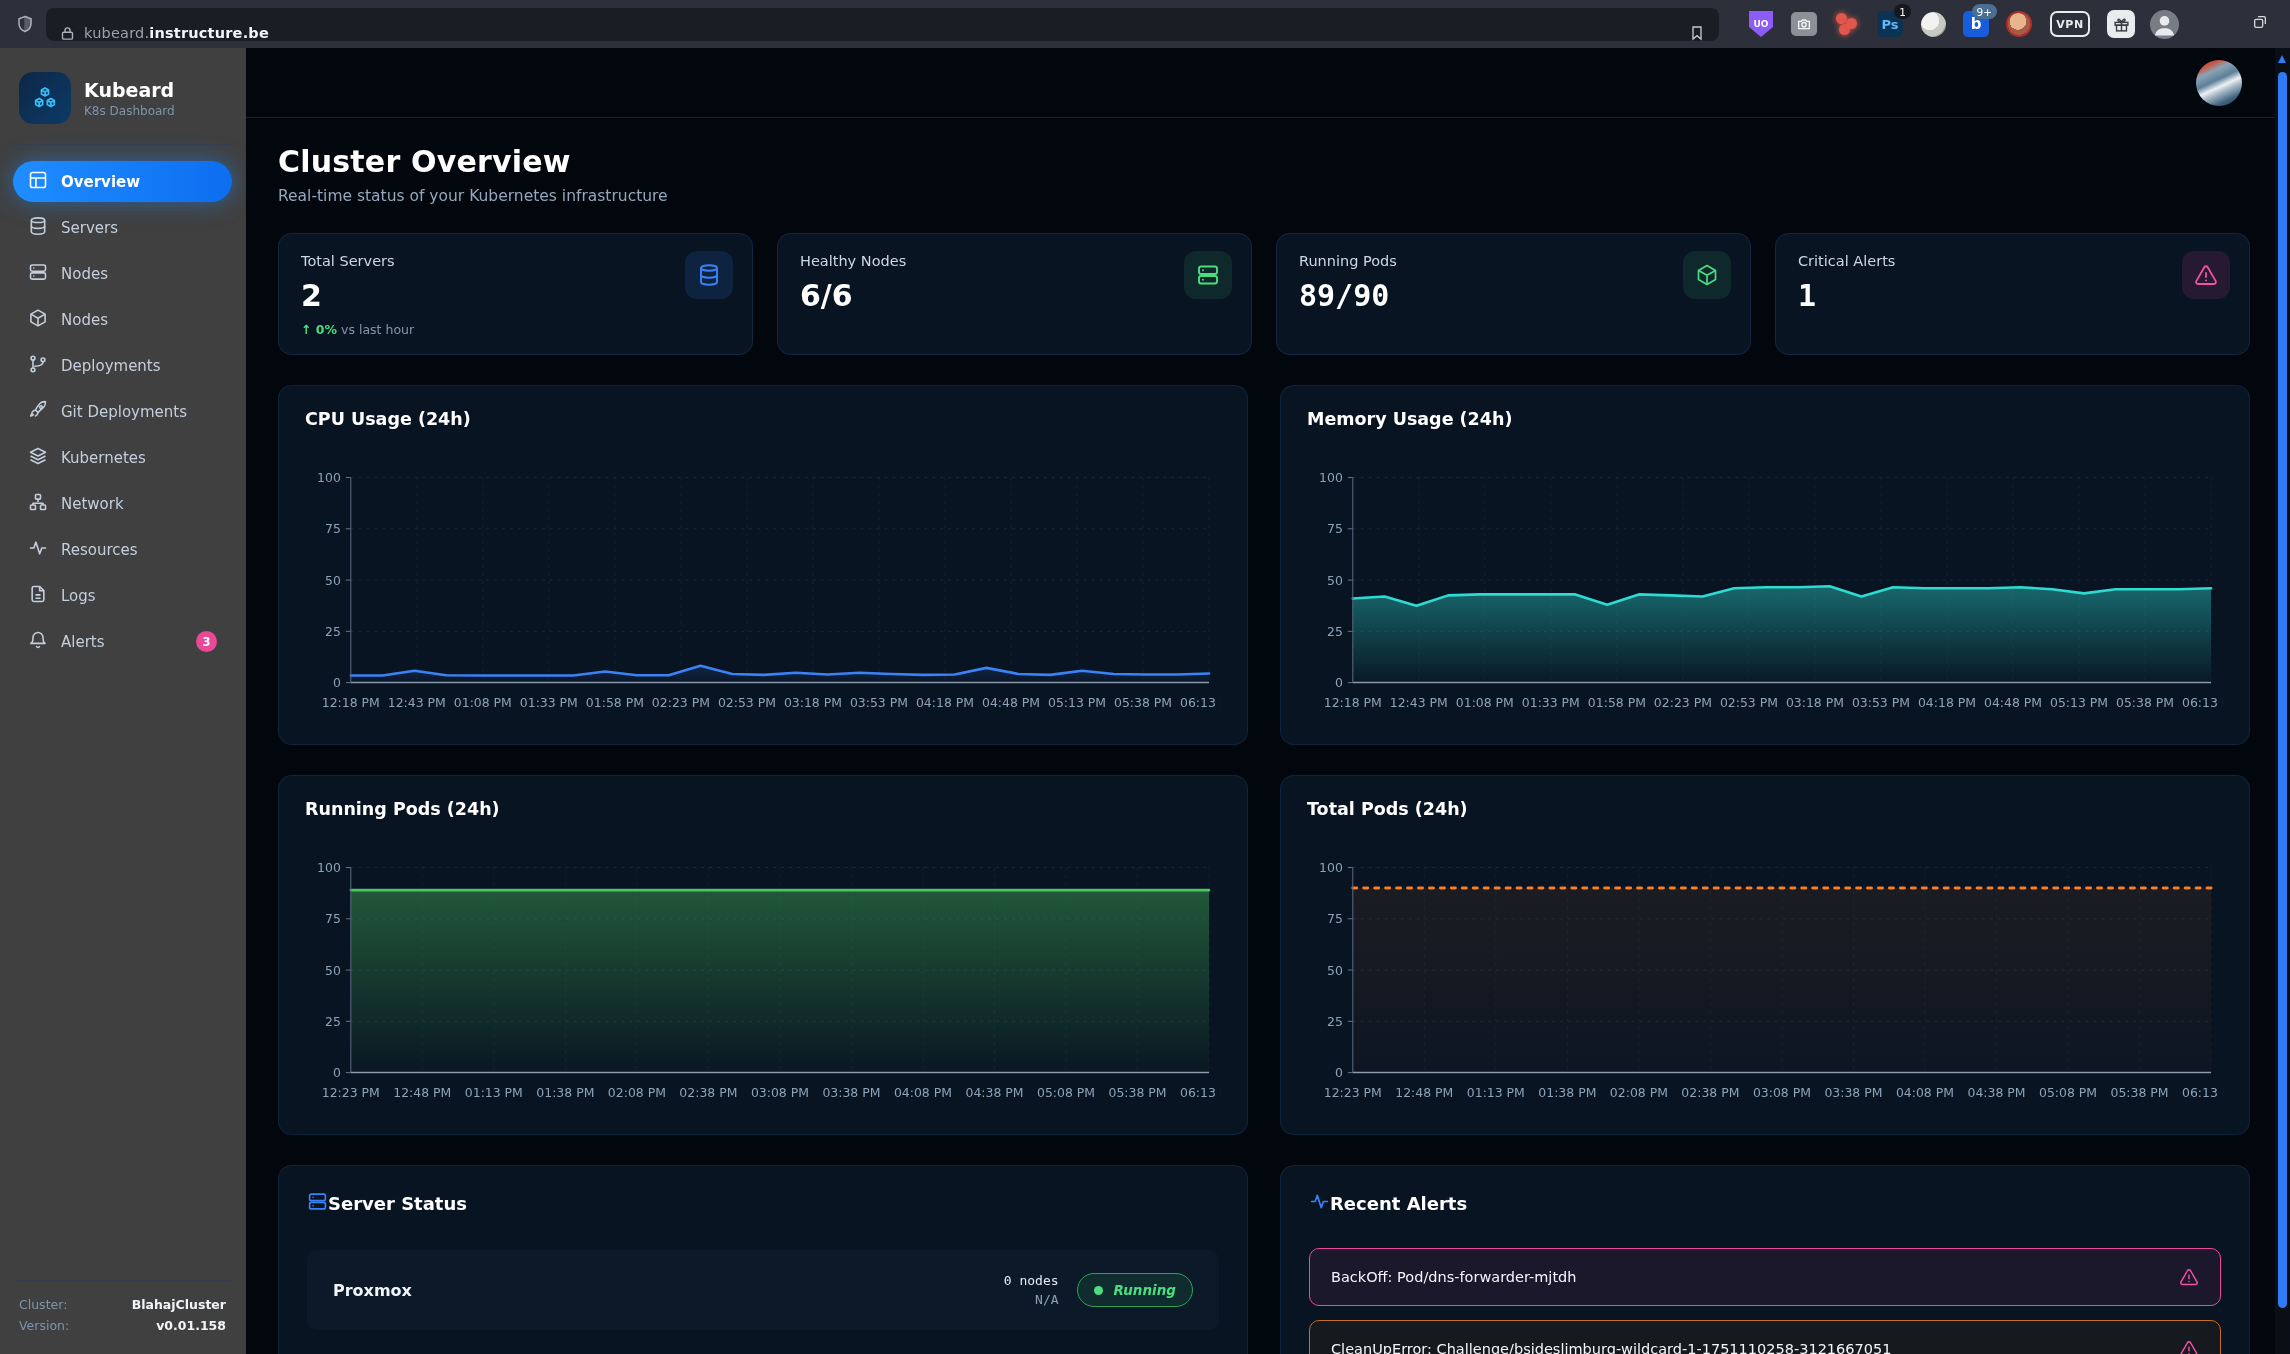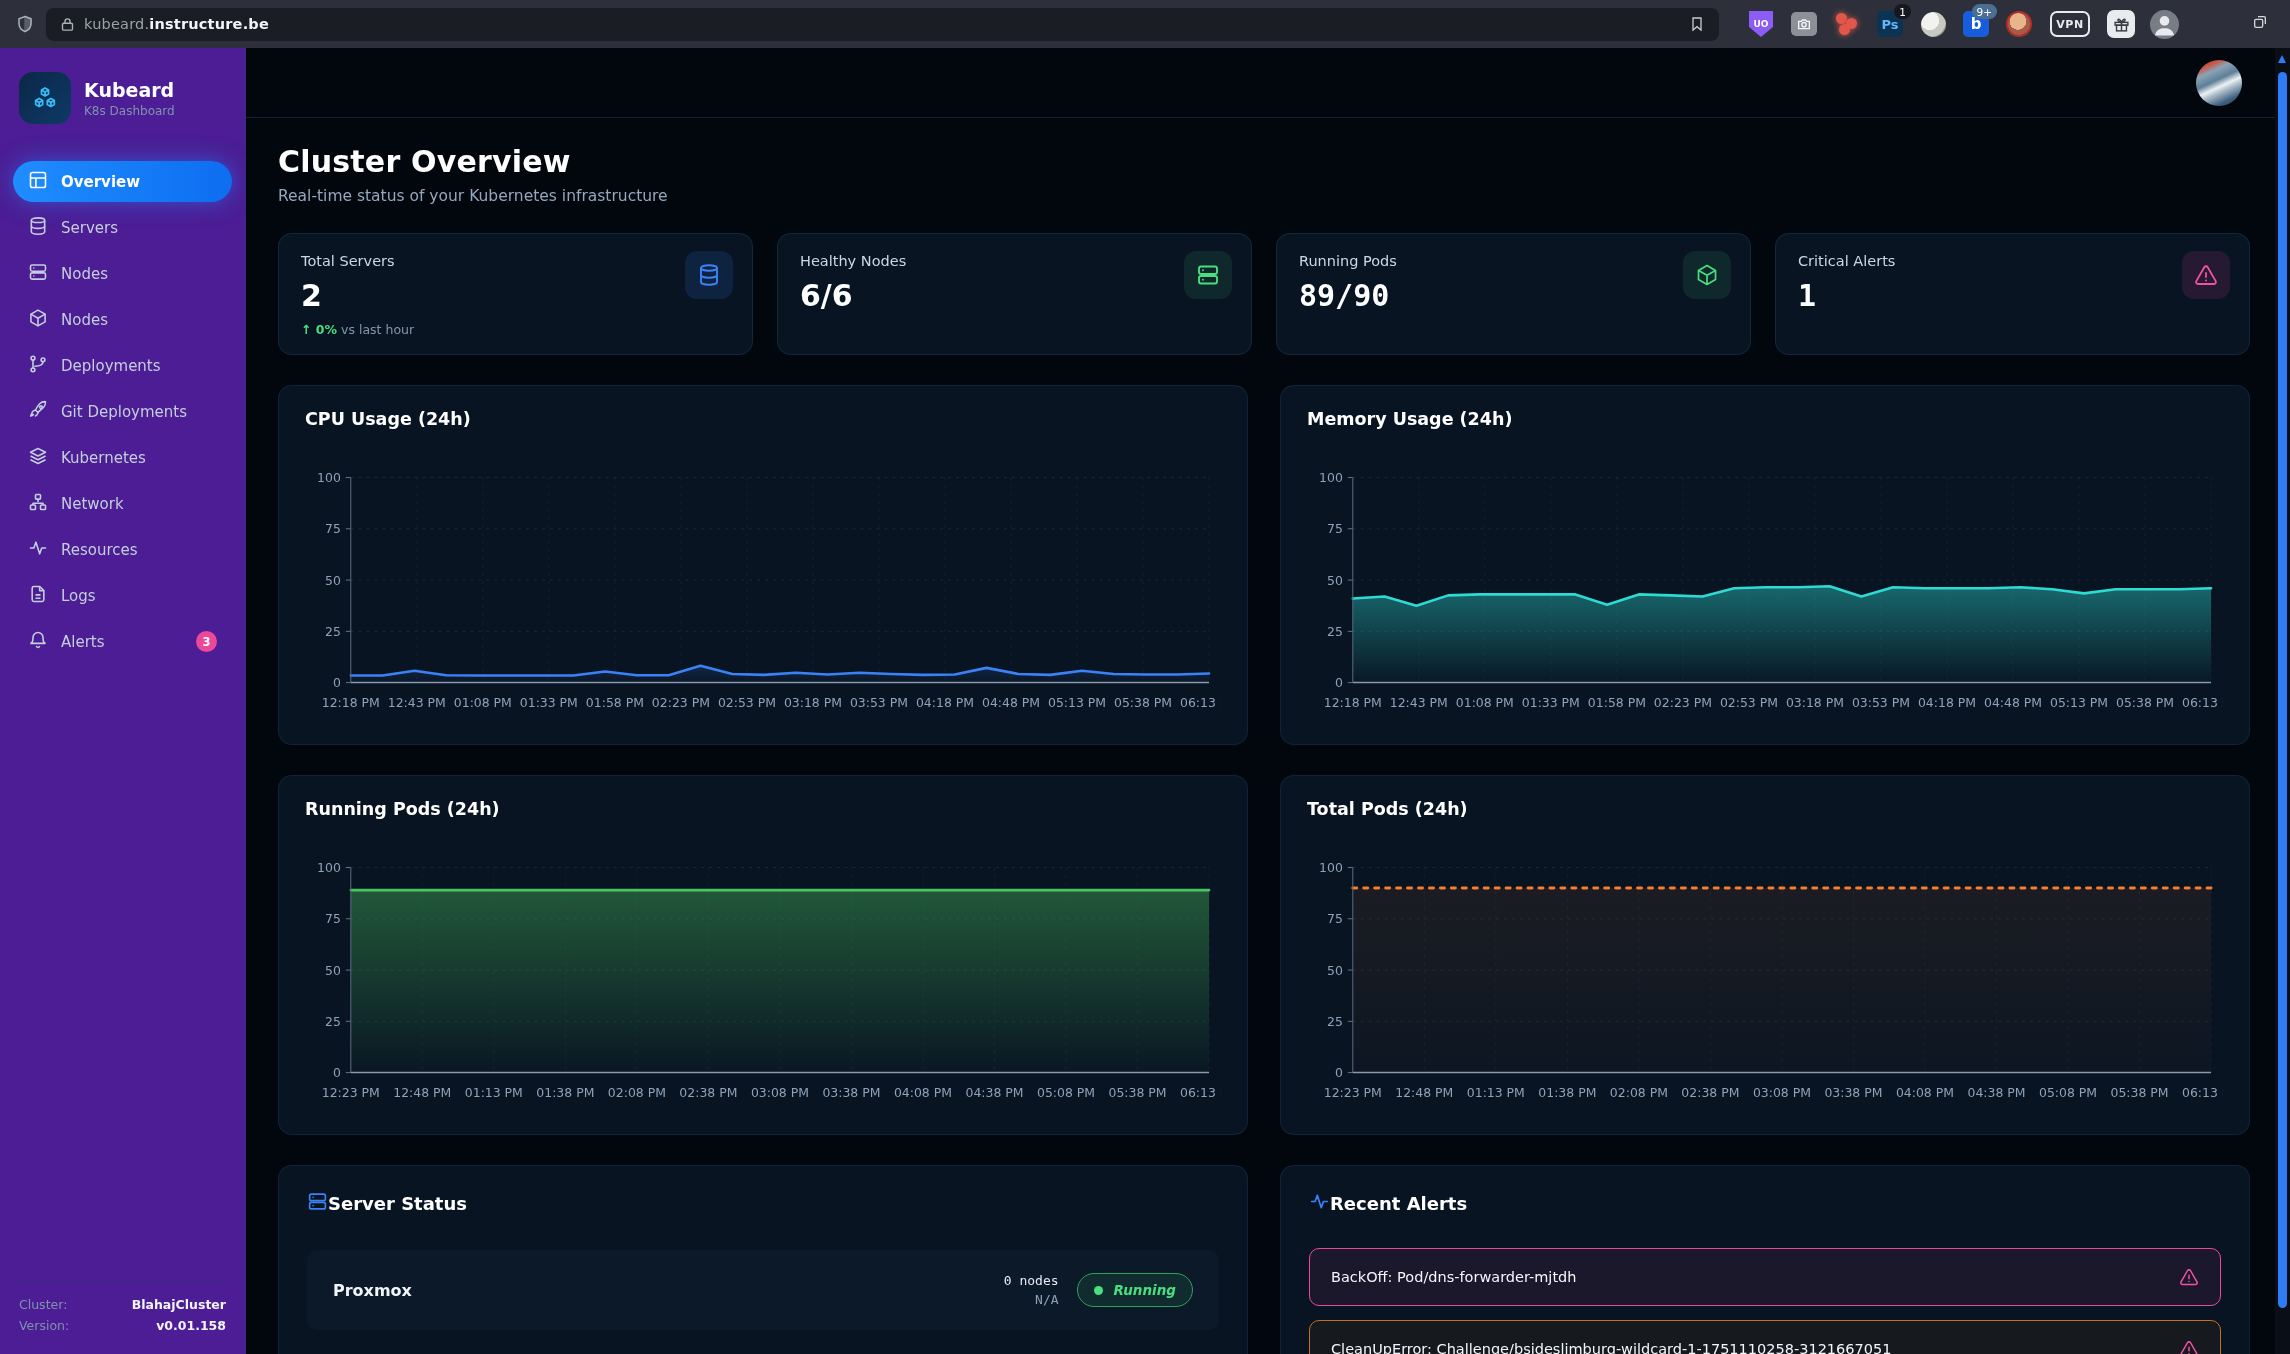--- a/index.html
+++ b/index.html
@@ -2,21 +2,21 @@
 <html><head>
 <meta charset="utf-8">
 <style>
   * { margin:0; padding:0; box-sizing:border-box; }
   html,body { width:2290px; height:1354px; overflow:hidden; }
   body { background:#02060c; font-family:"DejaVu Sans","Liberation Sans",sans-serif; color:#e2e8f0; }
 
   
   .browser { height:48px; background:#2d303a; display:flex; align-items:center; padding:0 16px; gap:12px; }
   .chrome-icon { color:#aab0bc; display:flex; align-items:center; }
-  .addr { flex:1; max-width:1745px; height:33px; background:#1b1d25; border-radius:8px; display:flex; align-items:center; padding:0 14px; gap:9px; }
+  .addr { flex:1; max-width:1745px; height:33px; background:#1b1d25; border-radius:8px; display:flex; align-items:flex-end; padding:0 14px; gap:9px; }
   .url { font-size:14.5px; letter-spacing:.2px; }
   .url .dim { color:#9aa1ad; }
   .url .strong { color:#f2f4f7; font-weight:bold; }
   .addr .spacer { flex:1; }
   .ext-row { display:flex; align-items:center; gap:15px; margin-left:16px; }
   .ext { position:relative; width:28px; height:28px; display:grid; place-items:center; }
   .ext-badge { position:absolute; top:-6px; right:-7px; background:#16181d; color:#fff; font-size:10.5px; border-radius:9px; padding:1.5px 5px; }
   .ext-badge.blue { background:#4b6f92; }
   .ublock { width:24px; height:26px; background:#8b5cf6; clip-path:polygon(0 0,100% 0,100% 62%,50% 100%,0 62%); display:grid; place-items:center; color:#fff; font-size:9px; font-weight:bold; }
   .cam { width:26px; height:24px; background:#8d9097; border-radius:5px; display:grid; place-items:center; }
@@ -28,21 +28,21 @@
   .ext-avatar { width:26px; height:26px; border-radius:50%; border:2.5px solid #b03028; background:radial-gradient(circle at 45% 38%, #e8b48c 0 45%, #a85b48 46% 75%, #5c2e28 76%); }
   .vpn { width:40px; height:26px; border:2px solid #e8eaee; border-radius:7px; color:#e8eaee; font-size:11px; font-weight:bold; display:grid; place-items:center; letter-spacing:.5px; }
   .gift { width:28px; height:28px; background:#e9ebee; border-radius:7px; display:grid; place-items:center; }
   .profile { width:29px; height:29px; border-radius:50%; background:#777c85; display:grid; place-items:center; overflow:hidden; }
   .win-controls { display:flex; align-items:center; gap:34px; margin-left:28px; margin-right:6px; color:#d4d7dc; }
   .min-glyph { width:15px; height:2px; background:#d4d7dc; }
 
   
   .app { display:flex; height:1306px; position:relative; }
 
-  .sidebar { width:246px; background:#4c1d95; border-right:1px solid rgba(32,63,104,.38); display:flex; flex-direction:column; padding:20px 13px 16px; flex-shrink:0; }
+  .sidebar { width:246px; background:#404040; border-right:1px solid rgba(32,63,104,.38); display:flex; flex-direction:column; padding:20px 13px 16px; flex-shrink:0; }
   .brand { display:flex; align-items:center; gap:13px; padding:4px 6px 20px; border-bottom:1px solid rgba(32,63,104,.38); margin-bottom:16px; }
   .logo { width:52px; height:52px; border-radius:14px; background:linear-gradient(135deg,#0c2747,#0d3a66); display:grid; place-items:center; flex-shrink:0; }
   .brand-name { font-size:19px; font-weight:bold; color:#fff; }
   .brand-sub { font-size:12px; color:#7e93ad; margin-top:3px; }
 
   .nav { display:flex; flex-direction:column; gap:5px; }
   .nav-item { display:flex; align-items:center; gap:13px; height:41px; padding:0 15px; border-radius:21px; color:#c3cfdd; font-size:15px; cursor:pointer; }
   .nav-item svg { flex-shrink:0; }
   .nav-item.active { background:linear-gradient(90deg,#1f8dff,#0d6ef0); color:#fff; font-weight:bold; box-shadow:0 0 22px rgba(30,140,255,.5); }
   .nav-badge { margin-left:auto; background:#ec4899; color:#fff; font-size:11.5px; min-width:21px; height:21px; border-radius:50%; display:grid; place-items:center; font-weight:bold; }

